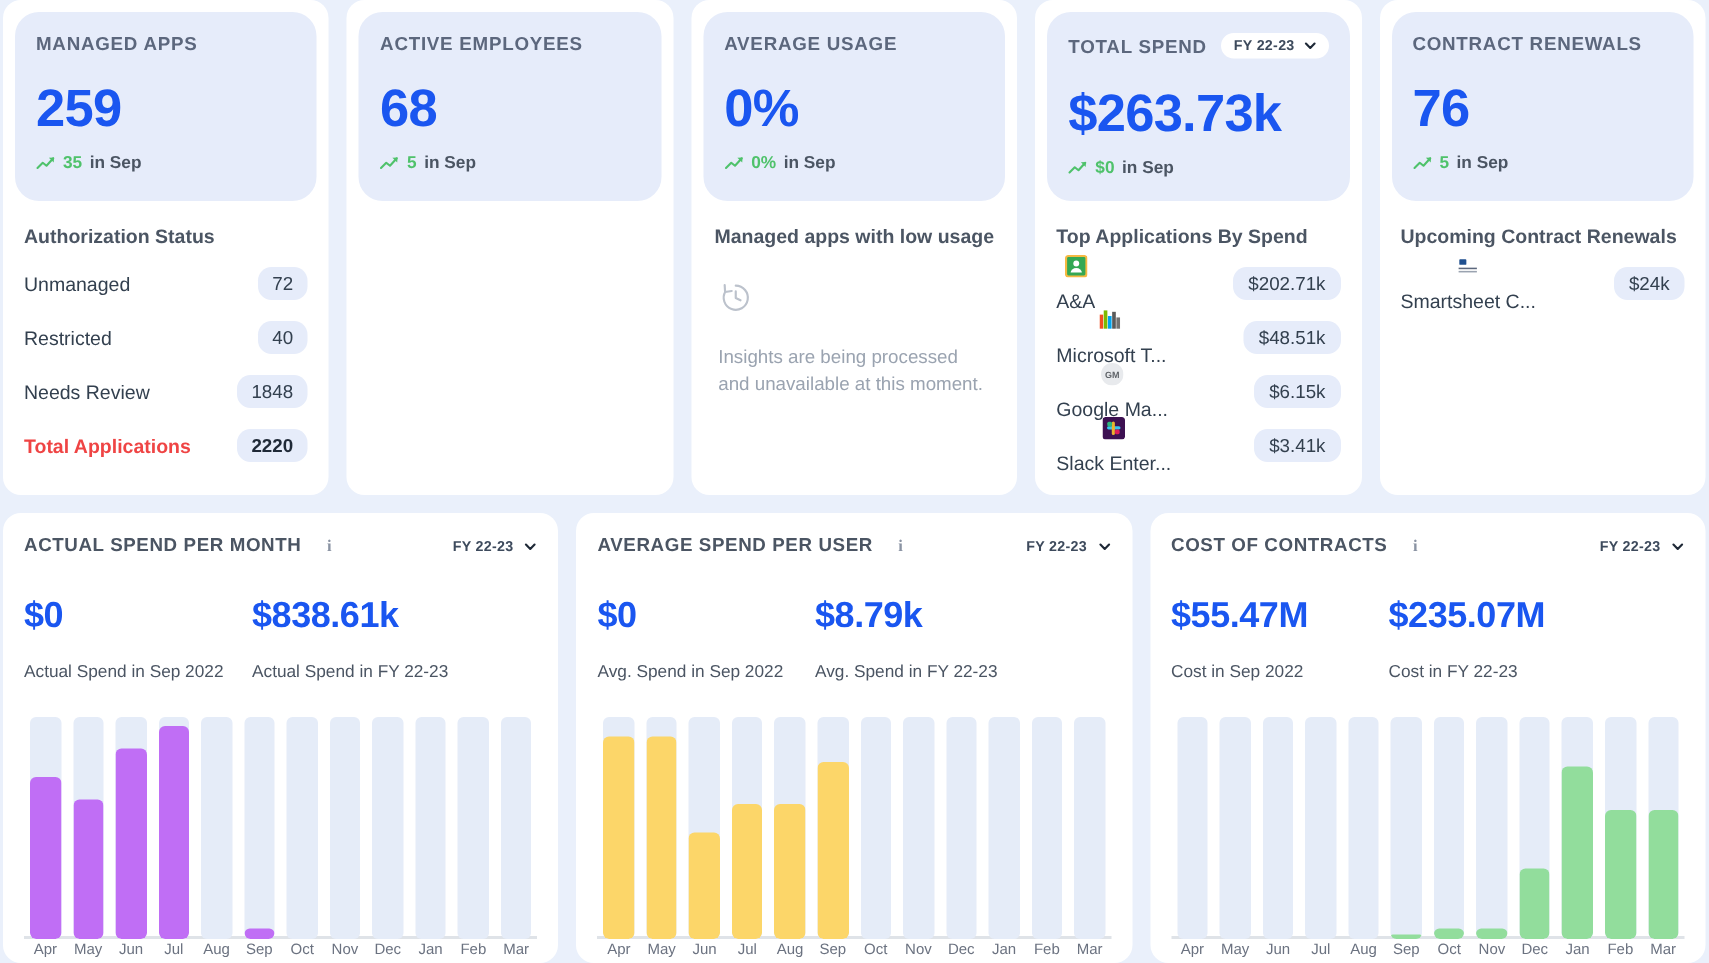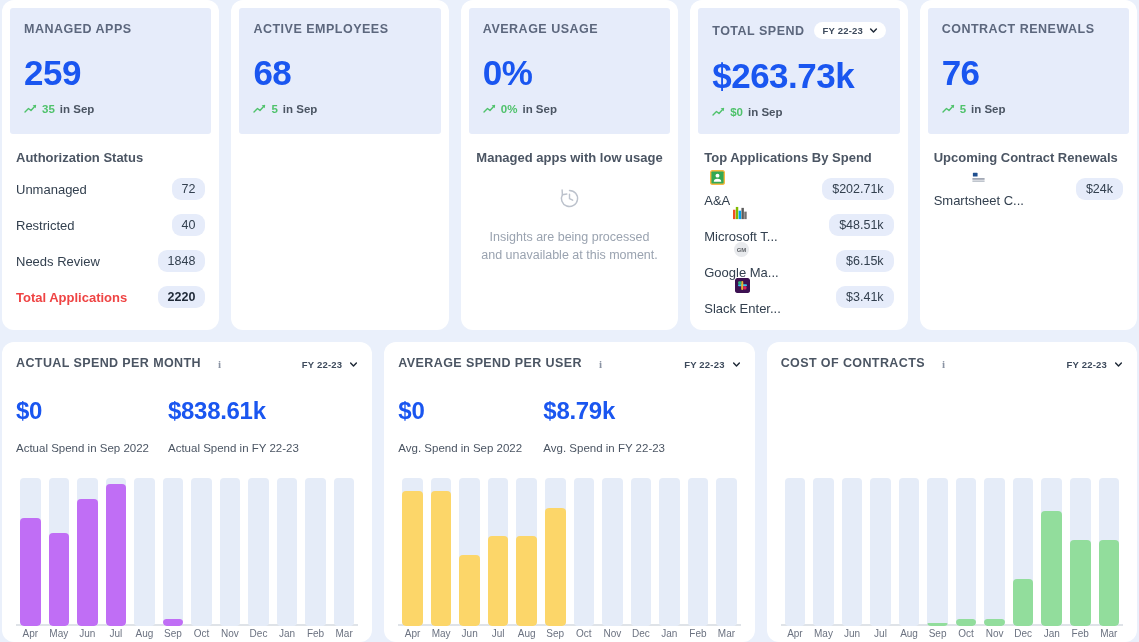--- a/index.html
+++ b/index.html
@@ -25,21 +25,21 @@
     min-width: 0;
     padding: 8px 8px 0 8px;
     display: flex;
     flex-direction: column;
   }
   .kpi-card:first-child { margin-left: 2px; }
   .kpi-card:last-child { margin-right: 2px; }
 
   .kpi-head {
     background: #e6ecfa;
-    border-radius: 3px;
+    border-radius: 16px;
     padding: 14px 14px 16px 14px;
     min-height: 126px;
   }
   .kpi-title-row { display: flex; align-items: center; gap: 9px; }
   .kpi-title {
     font-size: 12.5px;
     font-weight: bold;
     letter-spacing: 0.5px;
     color: #5c677d;
     text-transform: uppercase;
@@ -114,21 +114,21 @@
     min-width: 28px;
     text-align: center;
     flex: none;
   }
   .list-row.total .pill { font-weight: bold; color: #1f2937; }
   .app-row { display: flex; align-items: center; gap: 8px; min-width: 0; flex-direction: column; }
   .app-ico { width: 15px; height: 15px; flex: none; border-radius: 2px; }
 
   .empty-wrap {
     margin-top: 22px;
-    text-align: center;
+    text-align: left;
     padding: 0 4px;
   }
   .empty-text {
     margin-top: 14px;
     font-size: 12.5px;
     color: #9aa3b0;
     line-height: 1.45;
   }
 
   
@@ -623,20 +623,30 @@
       <div class="chart-head">
         <div class="chart-title">COST OF CONTRACTS</div>
         <div class="info-ico">i</div>
         <div class="chart-fy">
           <span>FY 22-23</span>
           <svg class="chev" viewBox="0 0 10 10">
               <path d="M1.8 3.4 L5 6.6 L8.2 3.4" stroke="#1f2937" stroke-width="1.6" fill="none" stroke-linecap="round" stroke-linejoin="round"></path>
             </svg>
         </div>
       </div>
+      <div class="stats">
+        <div class="stat" style="width:145px">
+          <div class="stat-val">$55.47M</div>
+          <div class="stat-cap">Cost in Sep 2022</div>
+        </div>
+        <div class="stat">
+          <div class="stat-val">$235.07M</div>
+          <div class="stat-cap">Cost in FY 22-23</div>
+        </div>
+      </div>
       <div class="plot">
           <div class="axis"></div>
           <div class="bar-slot">
             <div class="track" style="background: rgb(229, 236, 248);"></div>
           </div>
           <div class="bar-slot">
             <div class="track" style="background: rgb(229, 236, 248);"></div>
           </div>
           <div class="bar-slot">
             <div class="track" style="background: rgb(229, 236, 248);"></div>

